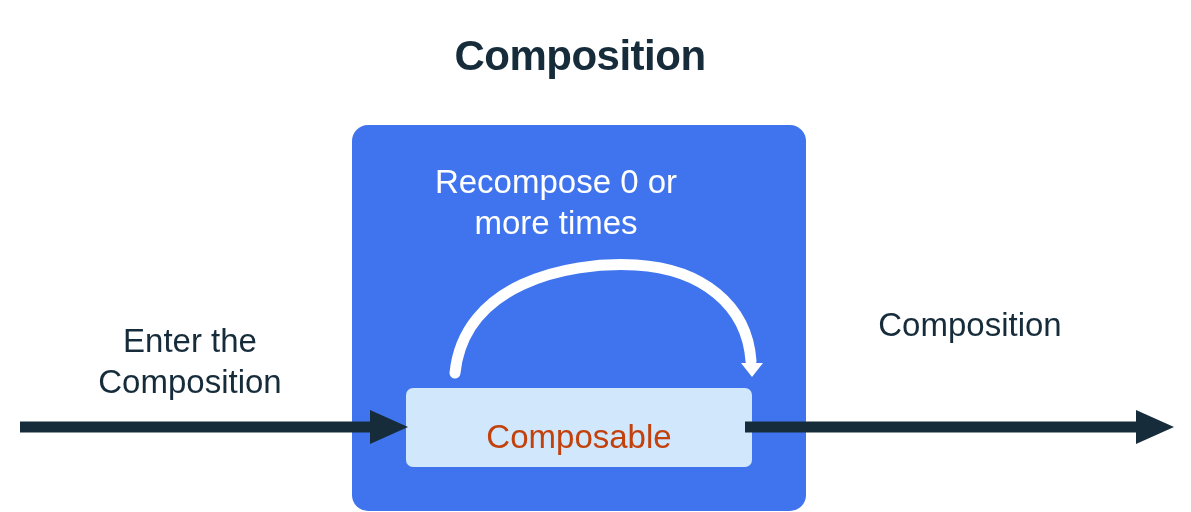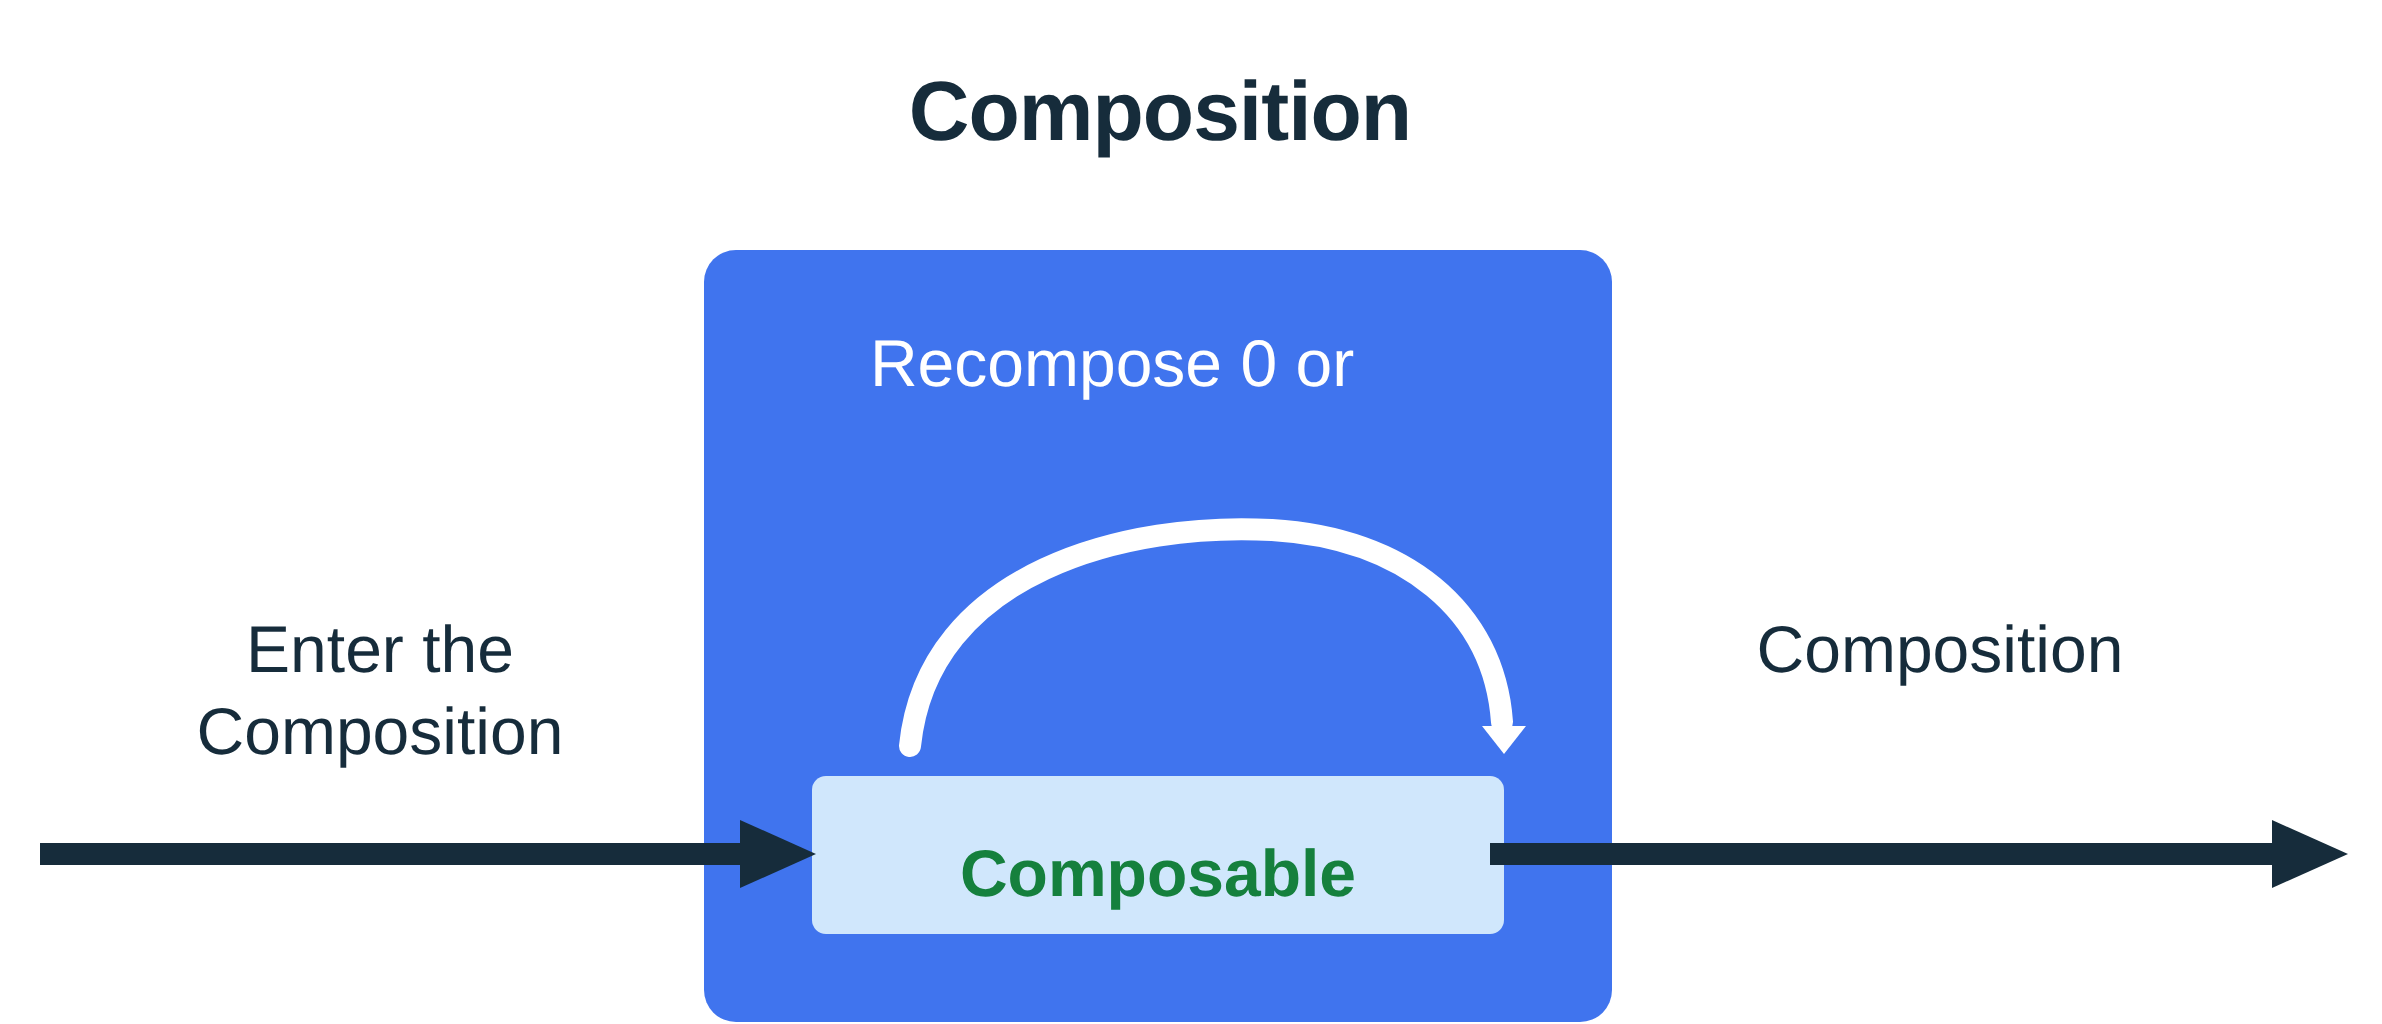--- a/index.html
+++ b/index.html
@@ -81,22 +81,22 @@
   #composable-label {
     position: absolute;
     left: 406px;
     top: 371px;
     width: 346px;
     height: 96px;
     display: flex;
     align-items: center;
     justify-content: center;
     font-size: 33px;
-    color: #15803d;
-    font-weight: 700;
+    color: #c2410c;
+    font-weight: 400;
     line-height: 1;
   }
 
   
   #enter-arrow, #leave-arrow {
     position: absolute;
     top: 380px;
     height: 60px;
   }
   #enter-arrow { left: 20px;  width: 395px; }
@@ -104,34 +104,35 @@
 
   
   .flow-caption {
     position: absolute;
     text-align: center;
     color: #162C3B;
     font-size: 33px;
     line-height: 1.24;
     font-weight: 400;
   }
-  #enter-caption { left: 35px;  top: 288px; width: 310px; }
+  #enter-caption { left: 35px;  top: 304px; width: 310px; }
   #leave-caption { left: 815px; top: 288px; width: 310px; }
 </style>
 </head>
 <body>
 
 <div id="canvas">
 
   <div id="diagram-title">Composition</div>
 
   <div id="composition-box"></div>
 
   <div id="recompose-label">
     <div>Recompose 0 or</div>
+    <div>more times</div>
   </div>
 
   <svg id="recompose-arrow" viewBox="0 0 454 386">
     <path d="M 103 248 C 112 160, 213 136, 284 140 C 350 144, 395 180, 399 236" fill="none" stroke="#FFFFFF" stroke-width="11" stroke-linecap="round"></path>
     <polygon points="389,238 411,238 400,252" fill="#FFFFFF"></polygon>
   </svg>
 
   <div id="composable-box"></div>
   <div id="composable-label">Composable</div>
 

